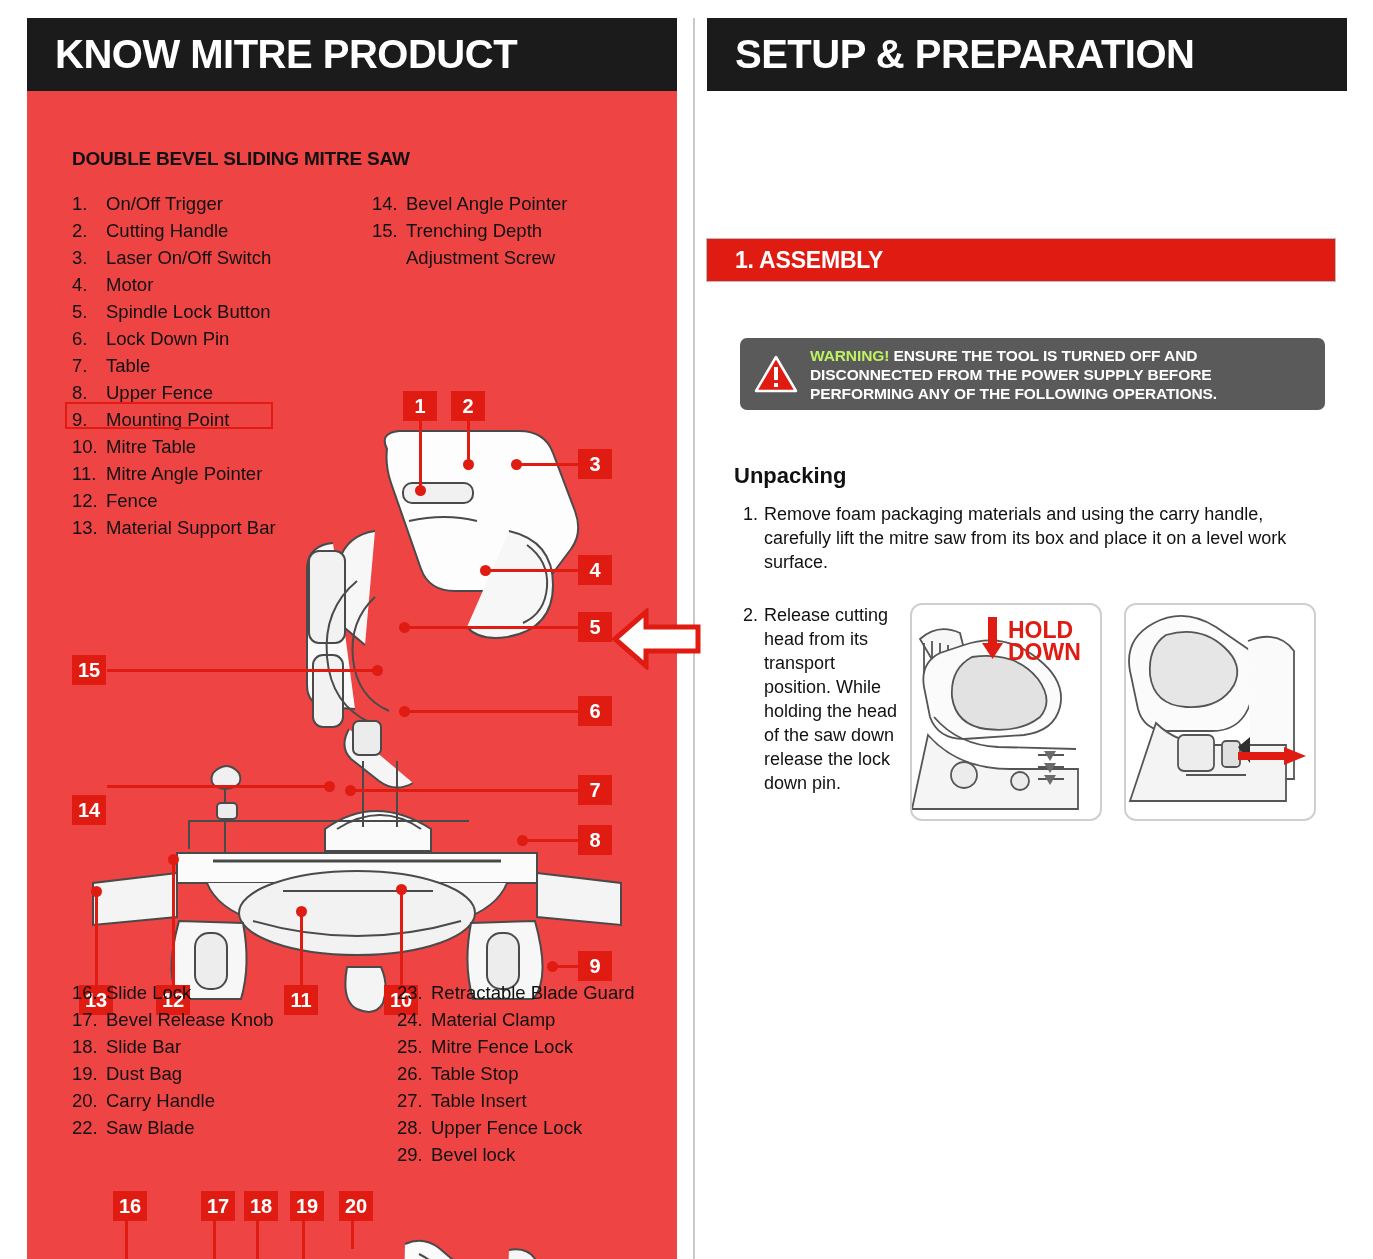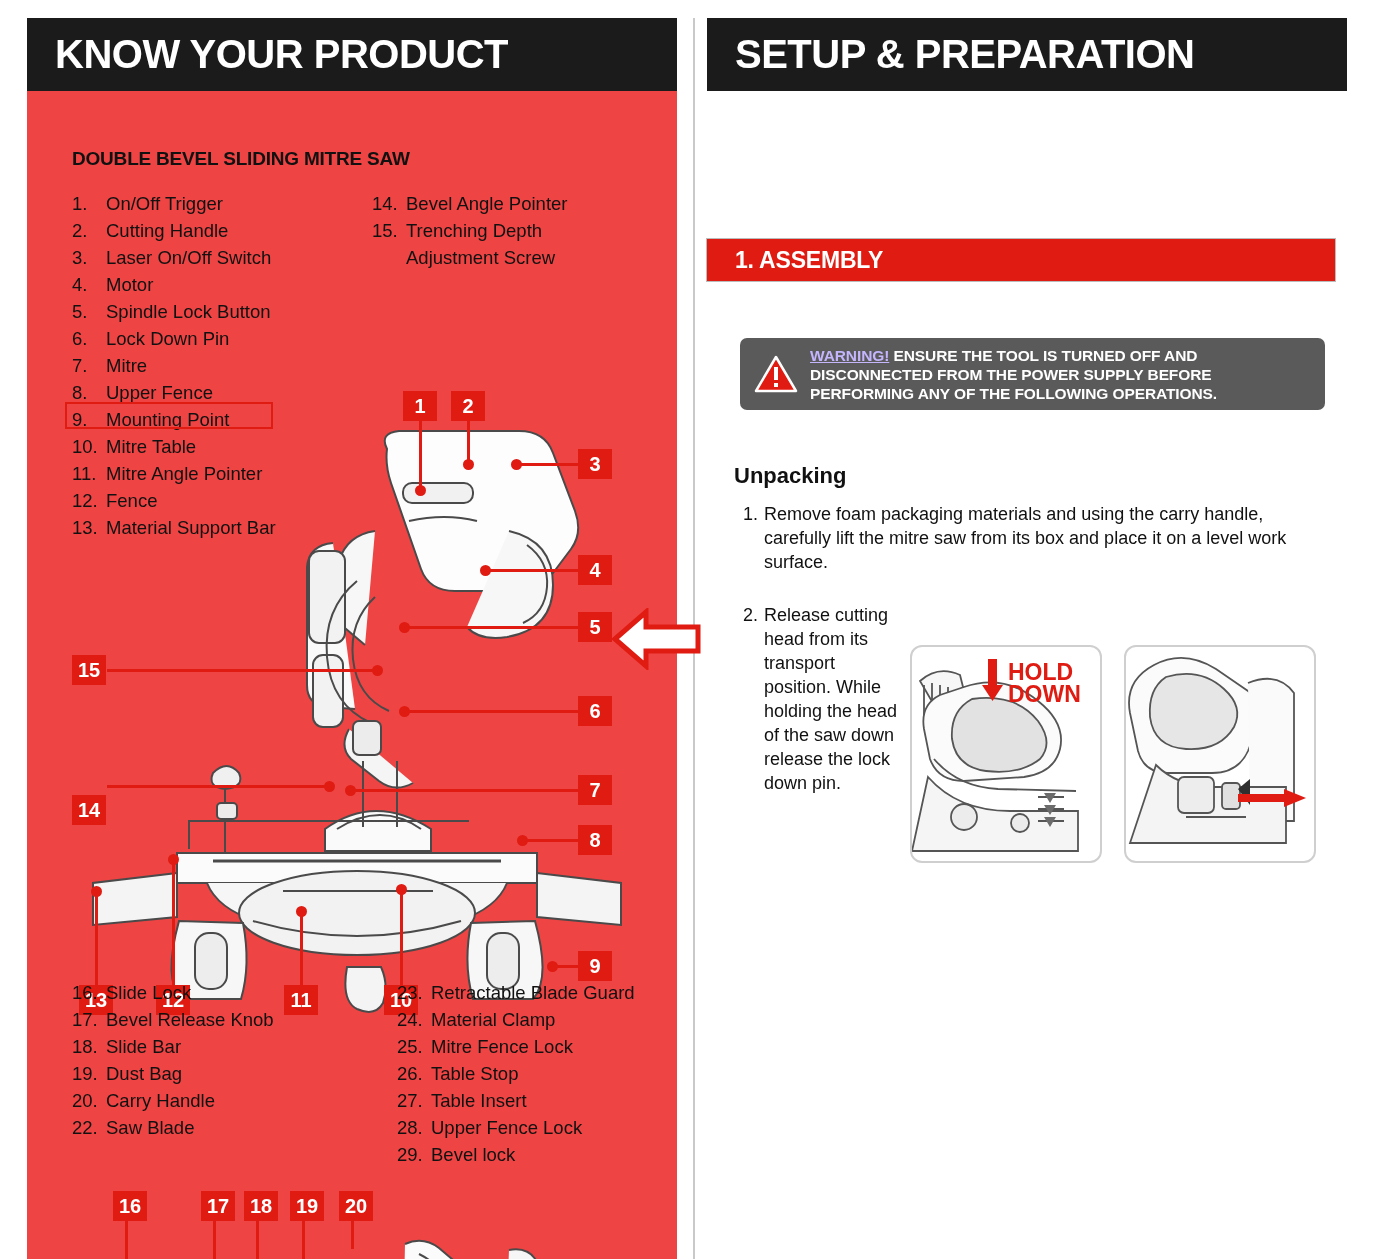--- a/index.html
+++ b/index.html
@@ -78,52 +78,52 @@
     position:absolute;left:-1px;top:147px;width:630px;height:44px;
     border:1px solid #bbb;box-sizing:border-box;
   }
   .warning-box{
     position:absolute;left:33px;top:247px;width:585px;height:72px;
     background:#5a5a5a;border-radius:7px;color:#fff;
     display:flex;align-items:center;box-sizing:border-box;padding:0 14px;
   }
   .warn-tri{flex:0 0 auto;margin-right:12px;}
   .warn-text{font-size:15.5px;font-weight:bold;line-height:19px;letter-spacing:-0.1px;}
-  .warn-word{color:#c4b5fd;text-decoration:underline;}
+  .warn-word{color:#bef264;}
   .unpacking-h{
     position:absolute;left:27px;top:372px;font-size:22px;font-weight:bold;
   }
   .step{position:absolute;font-size:18px;line-height:24px;}
   .step .n{position:absolute;left:0;top:0;width:24px;text-align:right;}
   .step .t{margin-left:30px;display:block;}
   .step1{left:27px;top:411px;width:600px;}
   .step2{left:27px;top:512px;width:170px;}
 
   .photo{
     position:absolute;border:2px solid #cfcfcf;border-radius:12px;
-    background:#fff;overflow:hidden;box-sizing:border-box;margin-top:42px;
+    background:#fff;overflow:hidden;box-sizing:border-box;
   }
   .photo1{left:203px;top:512px;width:192px;height:218px;}
   .photo2{left:417px;top:512px;width:192px;height:218px;}
   .hold-down{
     position:absolute;left:302px;top:528px;
     color:#e01b12;font-size:23px;font-weight:bold;line-height:22px;
     font-family:"Liberation Sans", sans-serif;
   }
 </style>
 </head>
 <body>
 
 <div class="page">
 
   <div class="divider"></div>
 
   <div class="col-left">
     <div class="section-header">
-      <h1>KNOW YOUR PRODUCT</h1>
+      <h1>KNOW MITRE PRODUCT</h1>
     </div>
     <div class="left-body">
 
       <div class="kyp-title">DOUBLE BEVEL SLIDING MITRE SAW</div>
 
       <div class="parts parts-a">
         <div class="row">
             <span class="num">1.</span>
             <span class="lbl">On/Off Trigger</span>
           </div>
@@ -142,21 +142,21 @@
         <div class="row">
             <span class="num">5.</span>
             <span class="lbl">Spindle Lock Button</span>
           </div>
         <div class="row">
             <span class="num">6.</span>
             <span class="lbl">Lock Down Pin</span>
           </div>
         <div class="row">
             <span class="num">7.</span>
-            <span class="lbl">Mitre</span>
+            <span class="lbl">Table</span>
           </div>
         <div class="row">
             <span class="num">8.</span>
             <span class="lbl">Upper Fence</span>
           </div>
         <div class="row">
             <span class="num">9.</span>
             <span class="lbl">Mounting Point</span>
           </div>
         <div class="row">

